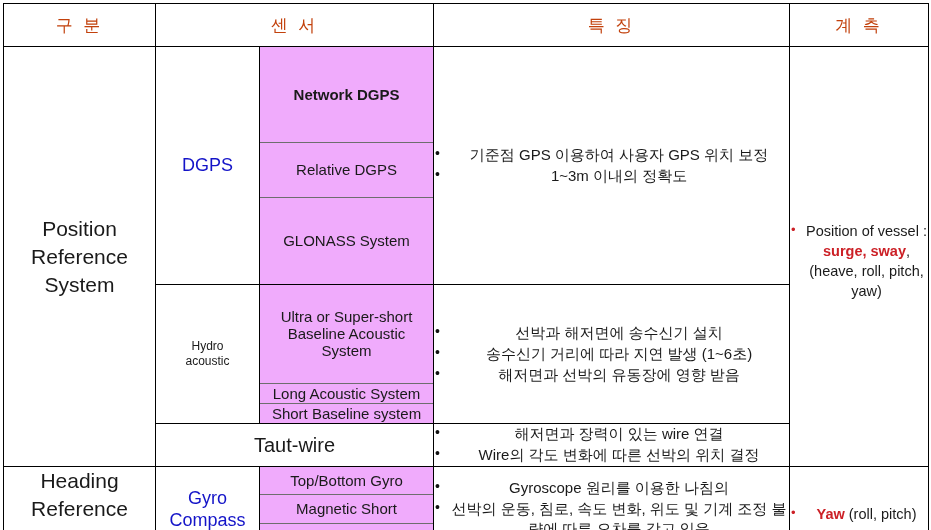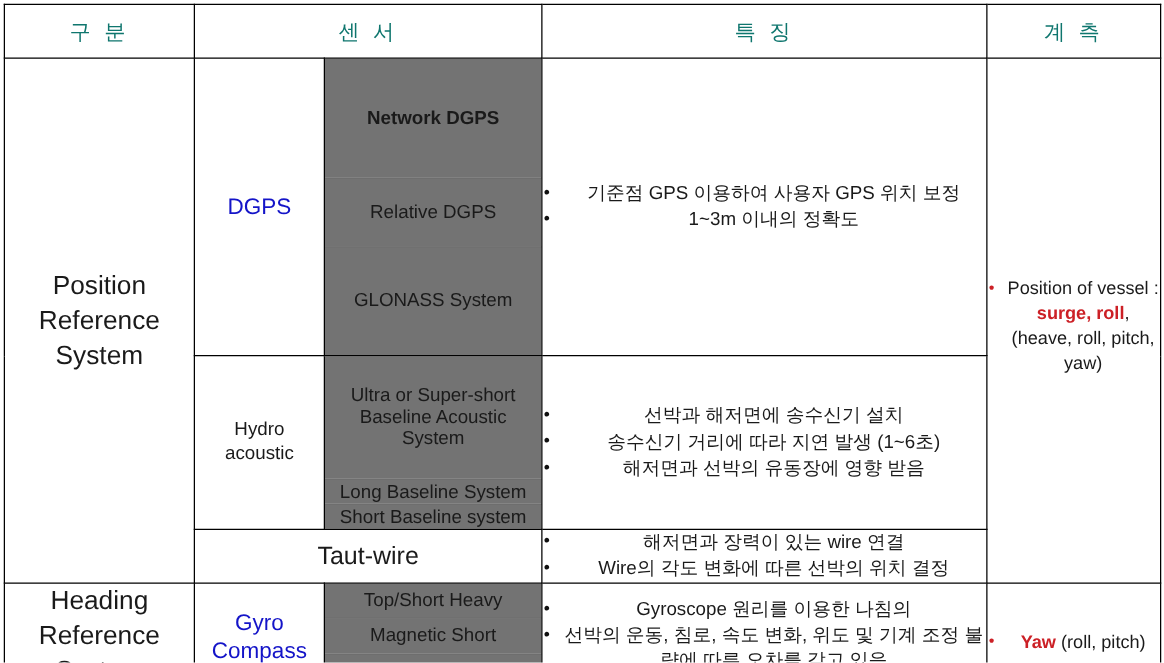--- a/index.html
+++ b/index.html
@@ -34,59 +34,59 @@
     vertical-align: middle;
     text-align: center;
     font-weight: normal;
     background: #ffffff;
   }
   
   .hdr {
     font-size: 17px;
     letter-spacing: 3px;
     height: 42px;
-    color: #0f766e;
+    color: #c2410c;
   }
   
   .cat {
     font-size: 21px;
     line-height: 1.33;
     color: #1a1a1a;
   }
   
   .grp {
     font-size: 17px;
     line-height: 1.25;
   }
   .grp.blue {
     color: #1414c8;
     font-weight: normal;
     font-size: 18px;
   }
   .grp.plain {
     color: #1a1a1a;
-    font-size: 15px;
+    font-size: 12px;
   }
   
   table.sub {
     border-collapse: collapse;
     width: 100%;
     height: 100%;
     table-layout: fixed;
   }
   table.sub td {
     border: 0;
     border-bottom: 1.2px solid #6e6e6e;
     text-align: center;
     vertical-align: middle;
     font-size: 15px;
     line-height: 1.16;
     color: #1a1a1a;
     padding: 1px 3px;
-    background: #737373;
+    background: #f0abfc;
   }
   table.sub tr:last-child td {
     border-bottom: 0;
   }
   td.subcell-host {
     padding: 0 !important;
     vertical-align: middle;
   }
   .sub-blue {
     color: #1414c8;
@@ -191,35 +191,35 @@
           </td>
           <td class="feat">
             <ul class="bul">
               <li>기준점 GPS 이용하여 사용자 GPS 위치 보정</li>
               <li>1~3m 이내의 정확도</li>
             </ul>
           </td>
           <td class="meas" rowspan="3">
             <div class="meas-inner">
               <ul class="bul">
-                <li><span>Position of vessel : </span><span class="red">surge, roll</span><span>, (heave, roll, pitch, yaw)</span></li>
+                <li><span>Position of vessel : </span><span class="red">surge, sway</span><span>, (heave, roll, pitch, yaw)</span></li>
               </ul>
             </div>
           </td>
         </tr>
         <tr style="height: 70px;">
           <td class="grp plain">Hydro<br>acoustic</td>
           <td class="subcell-host">
             <table class="sub">
               <tbody>
                 <tr style="height: 98px;">
                   <td class="sub-small">Ultra  or Super-short<br>Baseline Acoustic System</td>
                 </tr>
                 <tr>
-                  <td class="sub-small">Long  Baseline  System</td>
+                  <td class="sub-small">Long  Acoustic  System</td>
                 </tr>
                 <tr>
                   <td class="sub-small">Short  Baseline  system</td>
                 </tr>
               </tbody>
             </table>
           </td>
           <td class="feat">
             <ul class="bul">
               <li>선박과 해저면에 송수신기 설치</li>
@@ -237,21 +237,21 @@
             </ul>
           </td>
         </tr>
         <tr>
           <td class="cat" rowspan="1">Heading<br>Reference<br>System</td>
           <td class="grp blue">Gyro<br>Compass</td>
           <td class="subcell-host">
             <table class="sub">
               <tbody>
                 <tr>
-                  <td>Top/Short Heavy</td>
+                  <td>Top/Bottom Gyro</td>
                 </tr>
                 <tr>
                   <td>Magnetic Short</td>
                 </tr>
                 <tr>
                   <td>Optical Gyro</td>
                 </tr>
               </tbody>
             </table>
           </td>

